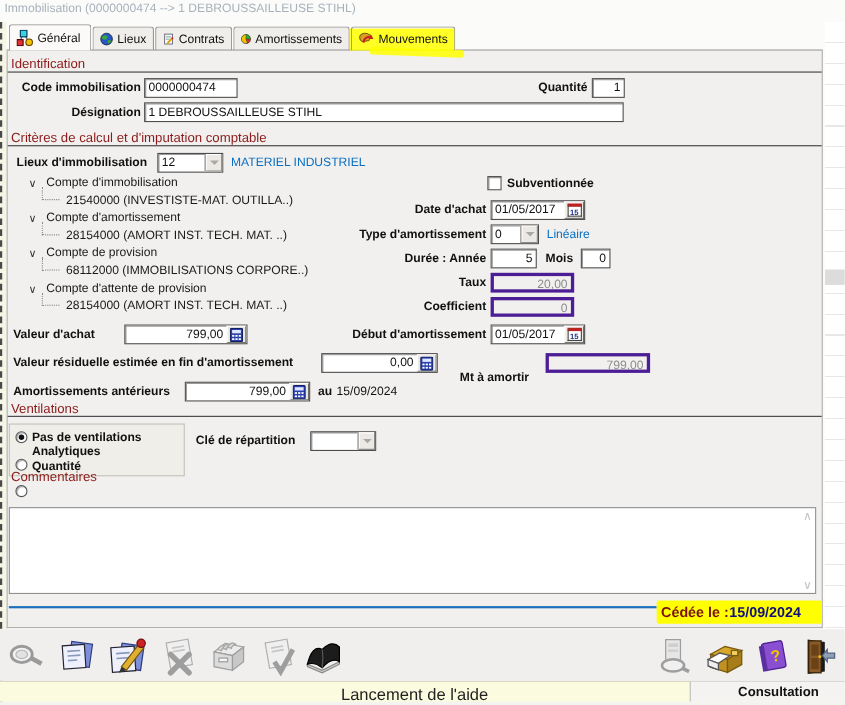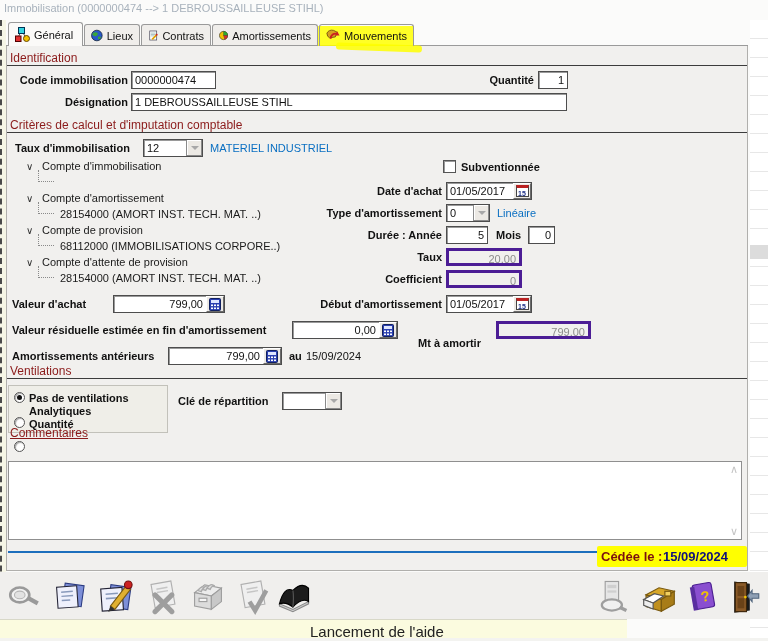--- a/index.html
+++ b/index.html
@@ -121,32 +121,33 @@
 
   <div class="abs lbl" style="left:430px; top:74px; width:104px; text-align:right;">Quantité</div>
   <div class="abs field num" style="left:538px; top:71px; width:30px;">1</div>
 
   <div class="abs lbl" style="left:8px; top:96px; width:120px; text-align:right;">Désignation</div>
   <div class="abs field" style="left:131px; top:93px; width:436px;">1 DEBROUSSAILLEUSE STIHL</div>
 
   <div class="abs sech" style="left:10px; top:118px;">Critères de calcul et d'imputation comptable</div>
   <div class="abs secline" style="left:7px; top:119px; width:740px; height:14px;"></div>
 
-  <div class="abs lbl" style="left:15px; top:142px;">Taux d'immobilisation</div>
+  <div class="abs lbl" style="left:15px; top:142px;">Lieux d'immobilisation</div>
   <div class="abs combo" style="left:143px; top:139px; width:60px;">
     <div class="cv">12</div>
     <div class="arrowbtn">
         <div class="tri-down"></div>
       </div>
   </div>
   <div class="abs blue" style="left:210px; top:142px;">MATERIEL INDUSTRIEL</div>
 
   <div class="abs chev" style="left:26px; top:161px;">∨</div>
   <div class="abs treelbl" style="left:42px; top:160px;">Compte d'immobilisation</div>
   <div class="abs connector" style="left:38px; top:170px;"></div>
+  <div class="abs treelbl" style="left:60px; top:176px;">21540000 (INVESTISTE-MAT. OUTILLA..)</div>
 
   <div class="abs chev" style="left:26px; top:193px;">∨</div>
   <div class="abs treelbl" style="left:42px; top:192px;">Compte d'amortissement</div>
   <div class="abs connector" style="left:38px; top:202px;"></div>
   <div class="abs treelbl" style="left:60px; top:208px;">28154000 (AMORT INST. TECH. MAT. ..)</div>
 
   <div class="abs chev" style="left:26px; top:225px;">∨</div>
   <div class="abs treelbl" style="left:42px; top:224px;">Compte de provision</div>
   <div class="abs connector" style="left:38px; top:234px;"></div>
   <div class="abs treelbl" style="left:60px; top:240px;">68112000 (IMMOBILISATIONS CORPORE..)</div>
@@ -268,21 +269,21 @@
   <div class="abs lbl" style="left:29px; top:418px;">Quantité</div>
 
   <div class="abs lbl" style="left:178px; top:395px;">Clé de répartition</div>
   <div class="abs combo" style="left:282px; top:392px; width:60px;">
     <div class="cv"></div>
     <div class="arrowbtn">
         <div class="tri-down"></div>
       </div>
   </div>
 
-  <div class="abs sech" style="left:10px; top:426px;text-decoration:underline;">Commentaires</div>
+  <div class="abs sech" style="left:10px; top:426px;">Commentaires</div>
   <div class="abs" style="left:8px; top:461px; width:734px; height:79px; background:#fff; border:1px solid #8f8f8f;">
     <span></span>
     <div class="abs" style="right:3px; top:1px; color:#c4c4c4; font-size:11px;">∧</div>
     <div class="abs" style="right:3px; bottom:1px; color:#c4c4c4; font-size:11px;">∨</div>
   </div>
 
   <div class="abs" style="left:8px; top:551px; width:589px; height:2px; background:#1d6fbd;"></div>
   <div class="abs hl" style="left:597px; top:546px; width:150px; height:21px; border-radius:2px;">
     <span style="position:absolute; left:4px; top:3px; font-size:13px; font-weight:bold; color:#7b1010; white-space:nowrap;">Cédée le :</span>
     <span style="position:absolute; left:66px; top:3px; font-size:13px; font-weight:bold; color:#10107b; white-space:nowrap;">15/09/2024</span>
@@ -407,15 +408,18 @@
       <rect x="13" y="8" width="6" height="9" fill="#6a4218"></rect>
       <rect x="13" y="19" width="6" height="9" fill="#6a4218"></rect>
       <circle cx="20" cy="18" r="1.2" fill="#f2c400"></circle>
       <polygon points="24,15 30,15 30,12 34,17 30,22 30,19 24,19" fill="#8fa0b5" stroke="#50657d" transform="rotate(180 28 17)"></polygon>
     </svg>
   </div>
 
   <div class="abs statusL" style="left:0; top:619px; width:627px; height:19px;">
     <span style="position:absolute; left:310px; top:3px; font-size:15px; color:#222;">Lancement de l'aide</span>
   </div>
+  <div class="abs statusR" style="left:627px; top:619px; width:141px; height:19px;">
+    <span style="position:absolute; left:43px; top:2px; font-size:12px; font-weight:bold; color:#111;">Consultation</span>
+  </div>
   <div class="abs" style="left:0; top:638px; width:768px; height:3px; background:#f3f3f0;"></div>
 
 </div>
 
 </body></html>

